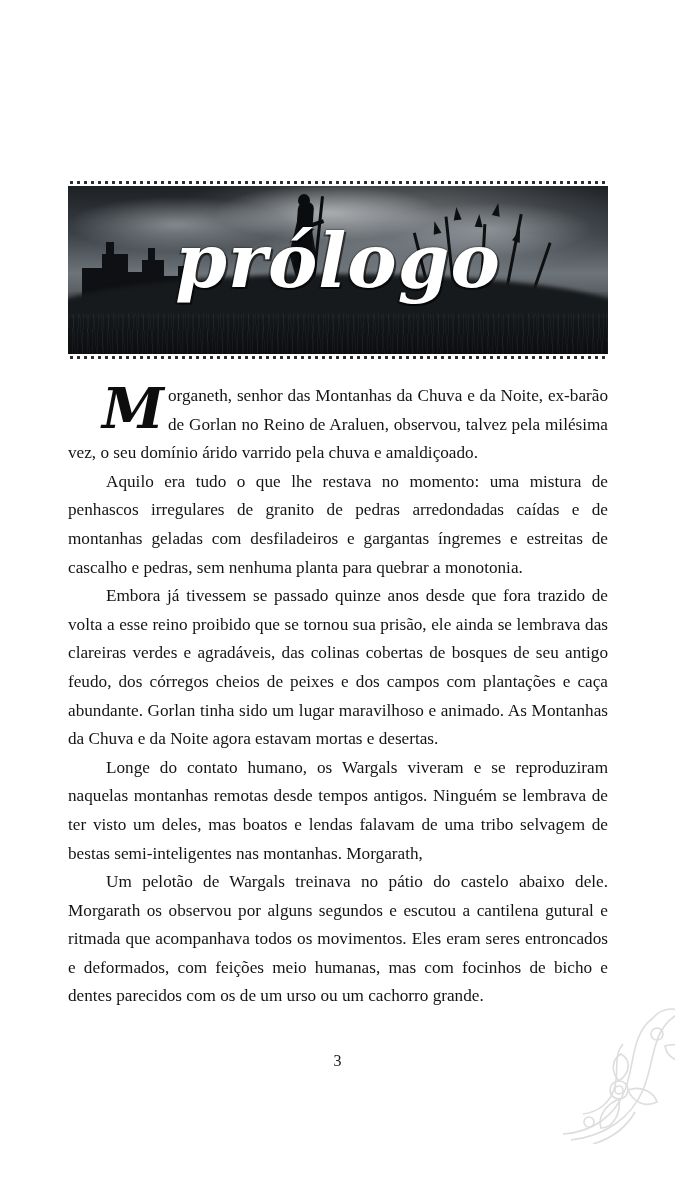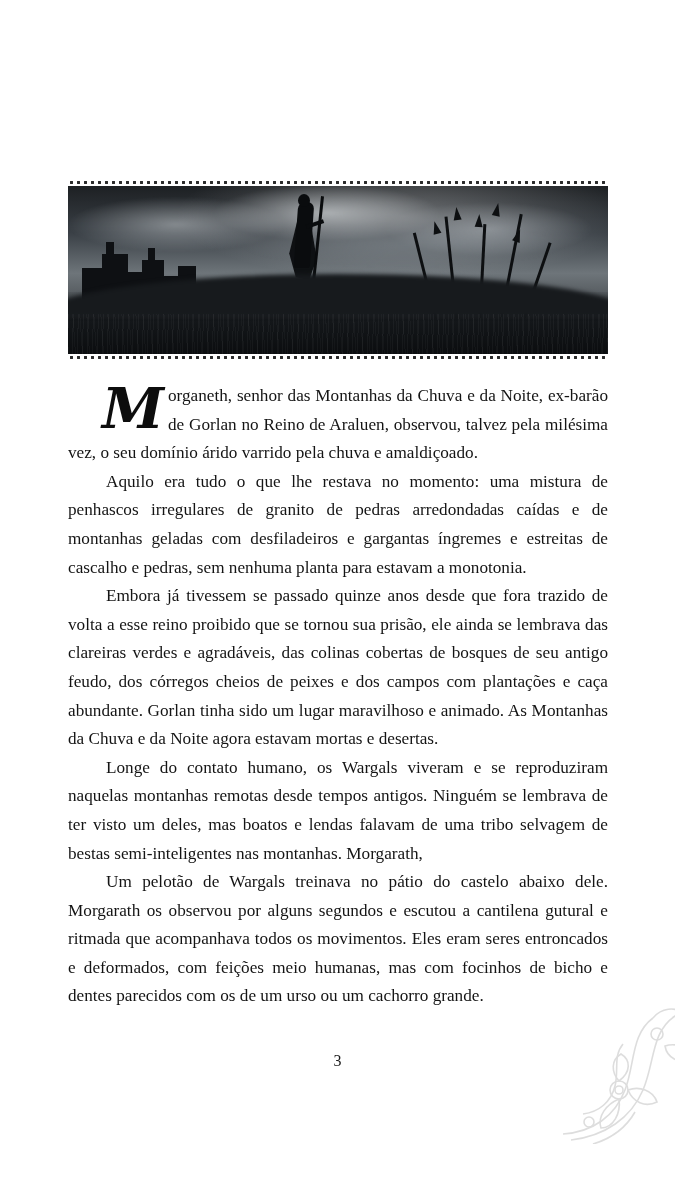--- a/index.html
+++ b/index.html
@@ -298,31 +298,32 @@
         <b></b>
         <b></b>
         <b></b>
         <b></b>
     </div>
 
     <div class="banner-ground">
       <div class="banner-grass"></div>
     </div>
 
+    <div class="chapter-title">prólogo</div>
   </div>
 
   <div class="banner-border bottom">
     <div class="dots"></div>
   </div>
 
   <div class="body-text">
     <p class="first">
       <span class="dropcap">M</span><span>organeth, senhor das Montanhas da Chuva e da Noite, ex-barão de Gorlan no Reino de Araluen, observou, talvez pela milésima vez, o seu domínio árido varrido pela chuva e amaldiçoado.</span>
     </p>
-    <p>Aquilo era tudo o que lhe restava no momento: uma mistura de penhascos irregulares de granito de pedras arredondadas caídas e de montanhas geladas com desfiladeiros e gargantas íngremes e estreitas de cascalho e pedras, sem nenhuma planta para estavam a monotonia.</p>
+    <p>Aquilo era tudo o que lhe restava no momento: uma mistura de penhascos irregulares de granito de pedras arredondadas caídas e de montanhas geladas com desfiladeiros e gargantas íngremes e estreitas de cascalho e pedras, sem nenhuma planta para quebrar a monotonia.</p>
     <p>Embora já tivessem se passado quinze anos desde que fora trazido de volta a esse reino proibido que se tornou sua prisão, ele ainda se lembrava das clareiras verdes e agradáveis, das colinas cobertas de bosques de seu antigo feudo, dos córregos cheios de peixes e dos campos com plantações e caça abundante. Gorlan tinha sido um lugar maravilhoso e animado. As Montanhas da Chuva e da Noite agora estavam mortas e desertas.</p>
     <p>Longe do contato humano, os Wargals viveram e se reproduziram naquelas montanhas remotas desde tempos antigos. Ninguém se lembrava de ter visto um deles, mas boatos e lendas falavam de uma tribo selvagem de bestas semi-inteligentes nas montanhas. Morgarath,</p>
     <p>Um pelotão de Wargals treinava no pátio do castelo abaixo dele. Morgarath os observou por alguns segundos e escutou a cantilena gutural e ritmada que acompanhava todos os movimentos. Eles eram seres entroncados e deformados, com feições meio humanas, mas com focinhos de bicho e dentes parecidos com os de um urso ou um cachorro grande.</p>
   </div>
 
   <div class="folio">3</div>
 
   <div class="corner-ornament">
     <svg width="150" height="150" viewBox="0 0 150 150" fill="none" stroke="currentColor" stroke-width="1.6">
       <path d="M10 140 C40 138 62 122 72 96 C82 70 78 40 100 24"></path>

